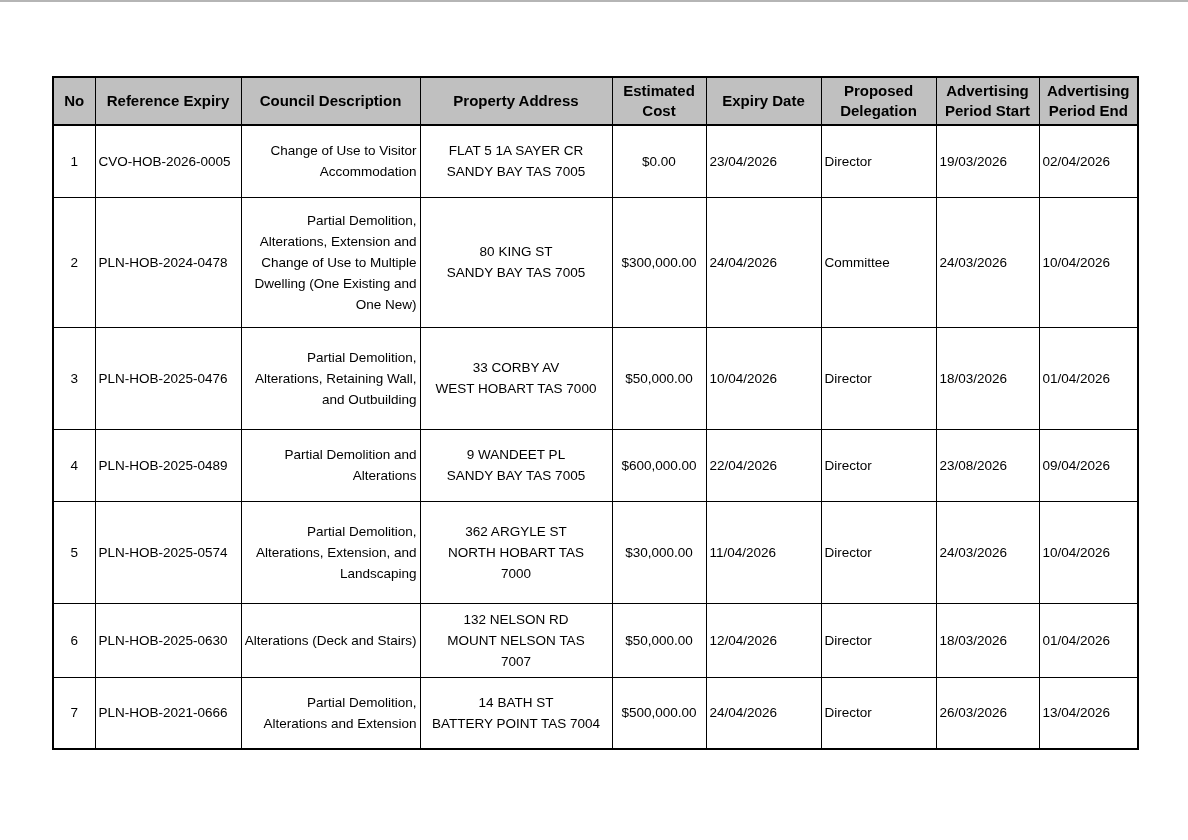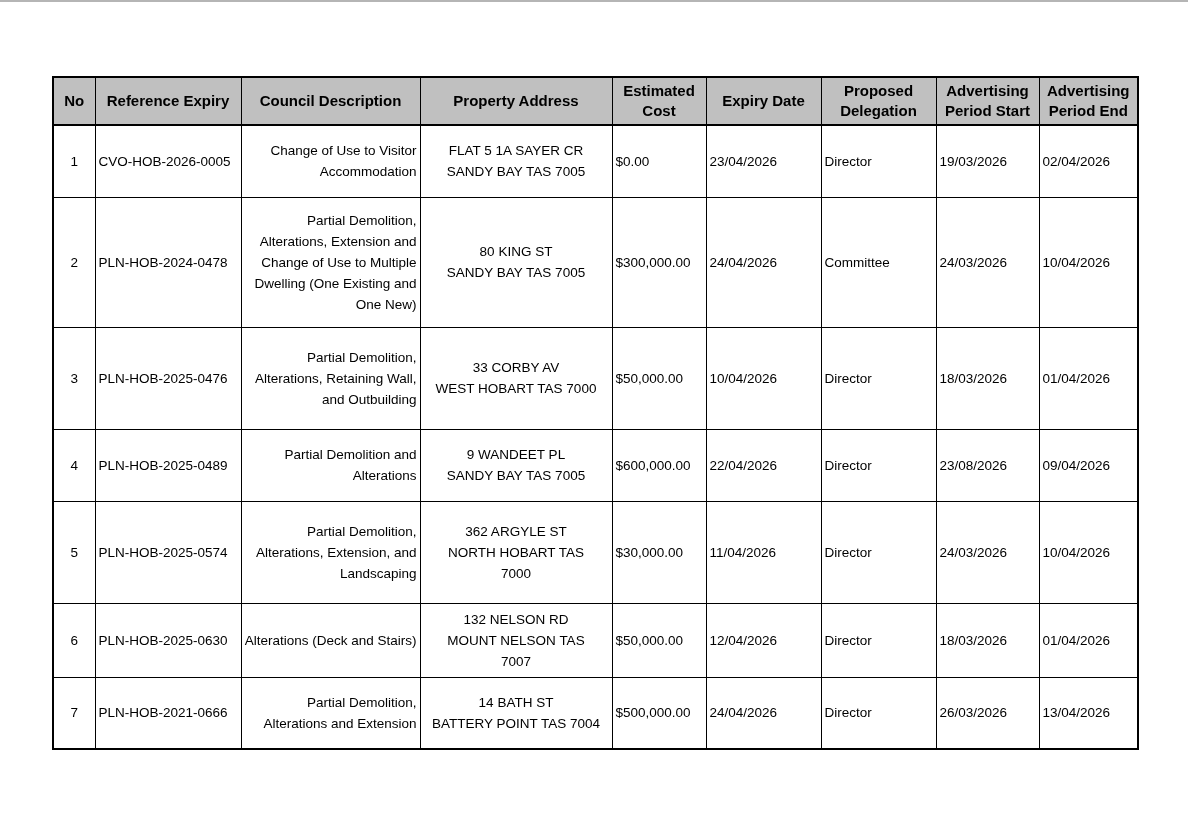--- a/index.html
+++ b/index.html
@@ -57,21 +57,21 @@
   tbody tr:nth-child(3) { height: 102px; }
   tbody tr:nth-child(4) { height: 72px; }
   tbody tr:nth-child(5) { height: 102px; }
   tbody tr:nth-child(6) { height: 74px; }
   tbody tr:nth-child(7) { height: 72px; }
 
   .c-no   { text-align: center; }
   .c-ref  { white-space: nowrap; }
   .c-desc { text-align: right; white-space: pre; padding-left: 4px; }
   .c-addr { text-align: center; white-space: pre; padding-left: 4px; }
-  .c-cost { text-align: left; white-space: nowrap; padding-right: 4px; }
+  .c-cost { text-align: center; white-space: nowrap; padding-right: 4px; }
   .c-exp, .c-del, .c-adst, .c-aden { text-align: left; white-space: nowrap; }
 </style>
 </head>
 <body>
 
 <div class="top-strip"></div>
 
 <table class="planning-table">
   <colgroup>
     <col style="width:42px">

